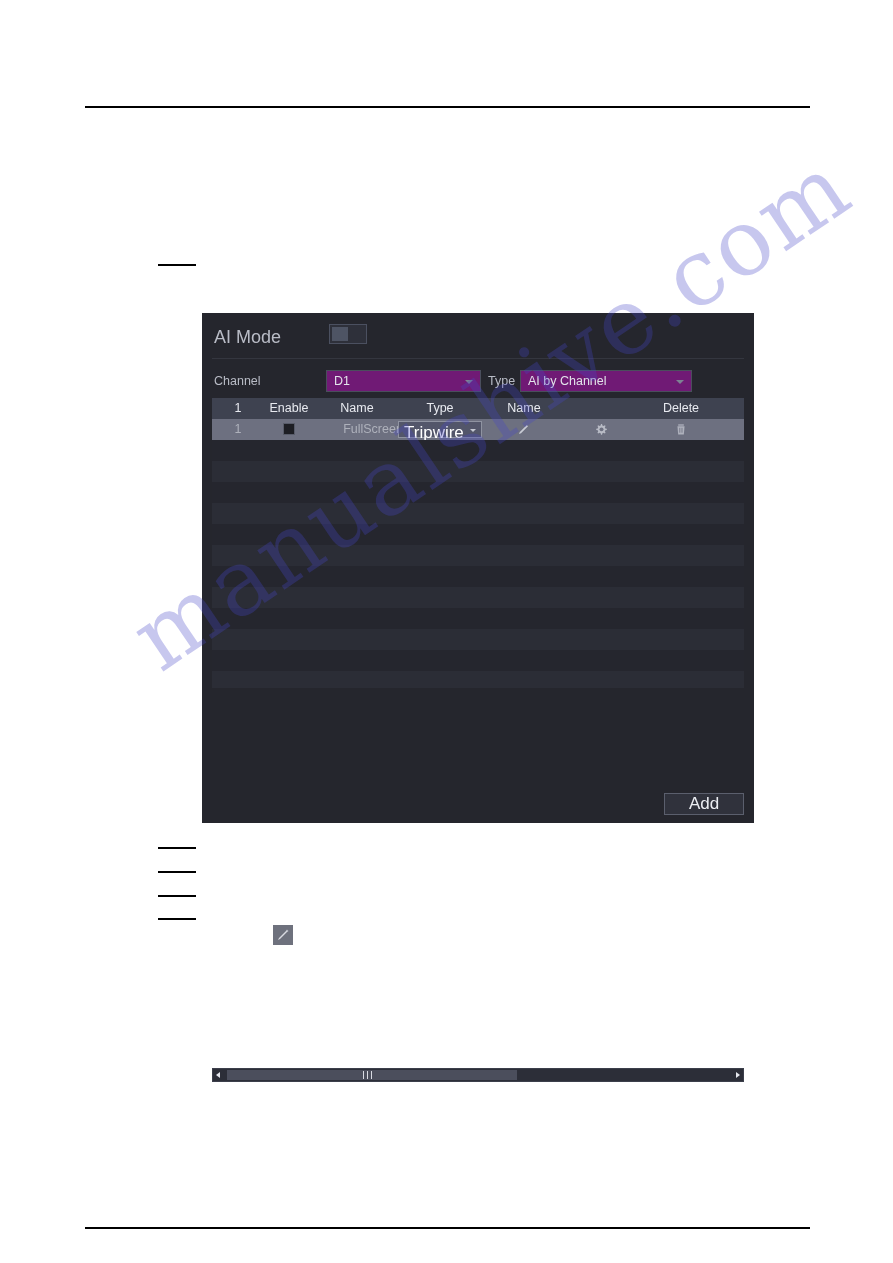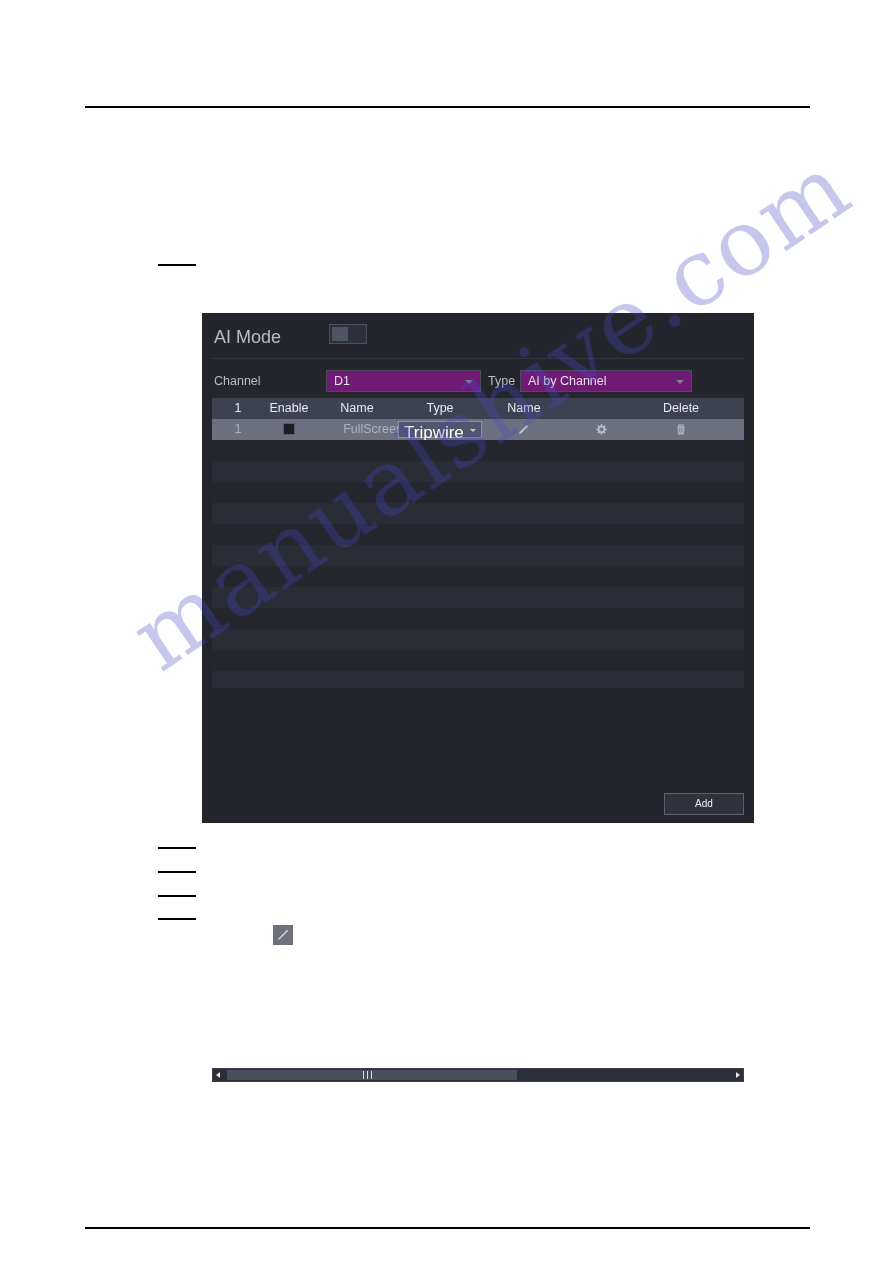--- a/index.html
+++ b/index.html
@@ -327,21 +327,21 @@
   #add-button {
     position: absolute;
     left: 462px;
     top: 480px;
     width: 80px;
     height: 22px;
     border: 1px solid #5b5f6d;
     background: #30323c;
     box-sizing: border-box;
     color: #eceef3;
-    font-size: 10px;
+    font-size: 17px;
     line-height: 20px;
     text-align: center;
   }
 
   
   #pencil-chip {
     position: absolute;
     left: 273px;
     top: 925px;
     width: 20px;

